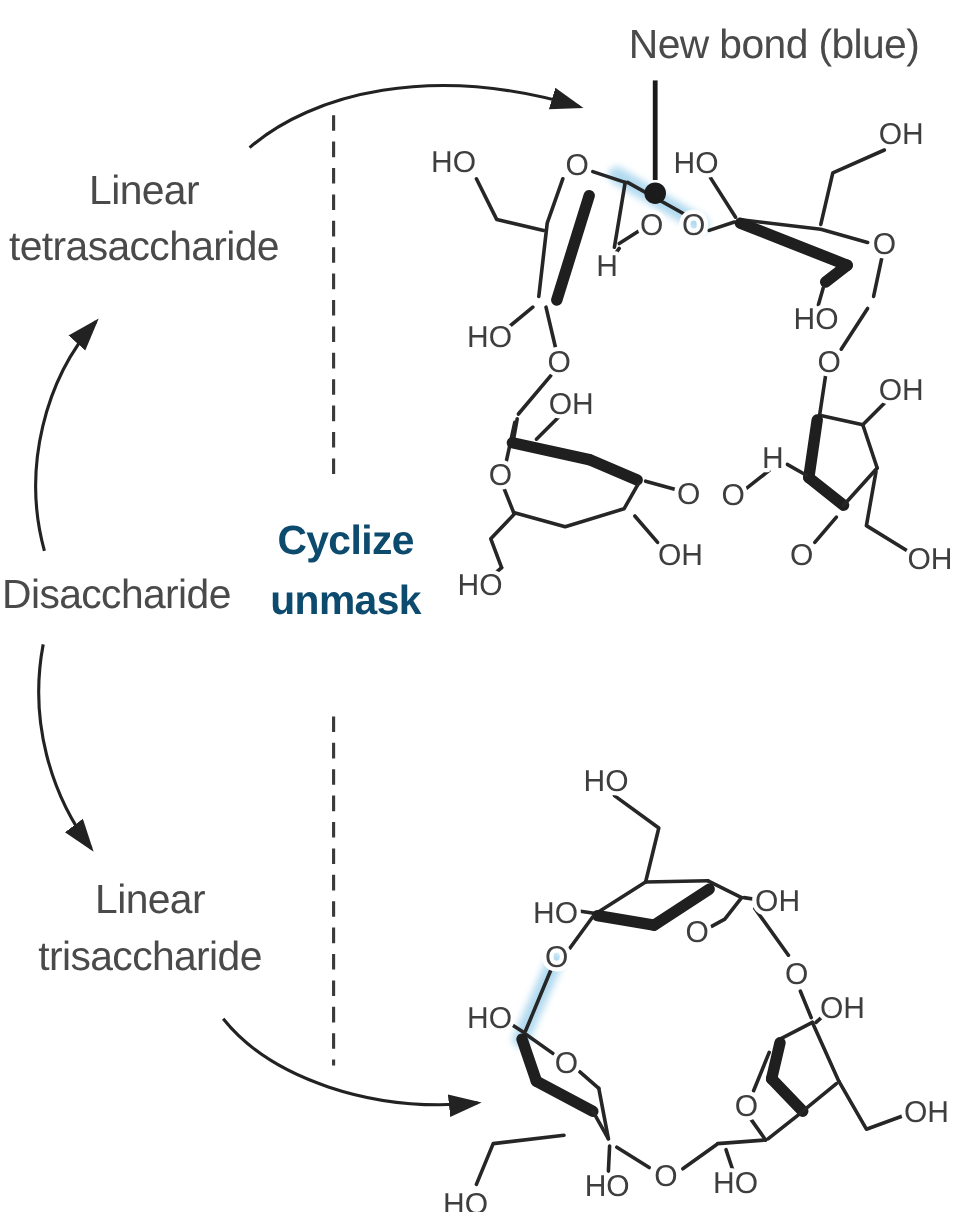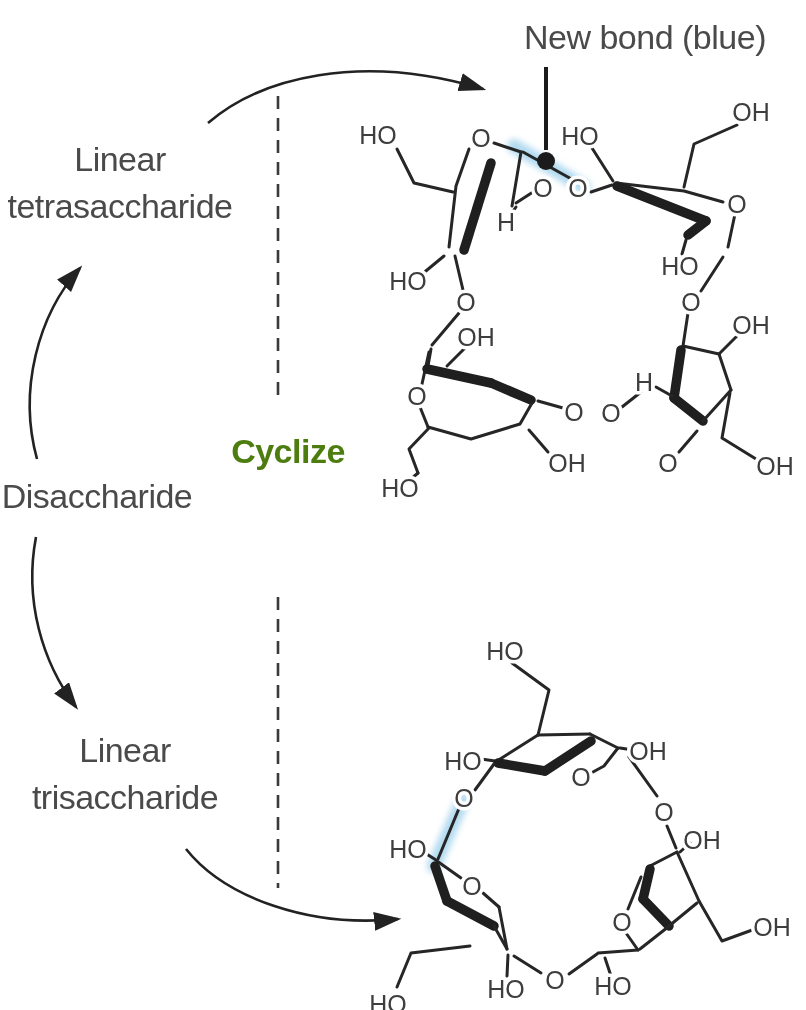--- a/index.html
+++ b/index.html
@@ -2,21 +2,21 @@
 <html><head>
 <meta charset="utf-8">
 <style>
   html,body{margin:0;padding:0;background:#fff;}
   #figure{position:relative;width:806px;height:1010px;background:#fff;overflow:hidden;
           font-family:"Liberation Sans",sans-serif;}
   #scene{position:absolute;left:0;top:0;}
   .caption{position:absolute;color:#4a4a4a;font-size:34px;line-height:47px;text-align:center;
            letter-spacing:-0.5px;white-space:nowrap;}
   .caption div{white-space:nowrap;}
-  .caption.bold{color:#4d7c0f;font-weight:bold;line-height:50px;}
+  .caption.bold{color:#0c4a6e;font-weight:bold;line-height:50px;}
   
   .bond{stroke:#262626;stroke-width:3;fill:none;stroke-linecap:round;stroke-linejoin:round;}
   .bold-bond{stroke:#1f1f1f;stroke-width:9.5;fill:none;stroke-linecap:round;stroke-linejoin:round;}
   .glow{stroke:#a9d6ee;stroke-width:14;fill:none;stroke-linecap:round;opacity:0.9;}
   .dash{stroke:#3a3a3a;stroke-width:2.6;stroke-dasharray:13 9;fill:none;}
   .arrow{stroke:#222;stroke-width:2.6;fill:none;}
   .atom{font-family:"Liberation Sans",sans-serif;font-size:25px;fill:#3e3e3e;
         text-anchor:middle;dominant-baseline:central;paint-order:stroke;
         stroke:#fff;stroke-width:7px;stroke-linejoin:round;}
   .pointer{stroke:#1b1b1b;stroke-width:4;fill:none;}
@@ -199,15 +199,16 @@
 
   <div class="caption" style="left:-53px;top:473px;width:300px;">Disaccharide</div>
 
   <div class="caption" style="left:-25px;top:727px;width:300px;">
     <div>Linear</div>
     <div>trisaccharide</div>
   </div>
 
   <div class="caption bold" style="left:188px;top:426px;width:200px;">
     <div>Cyclize</div>
+    <div>unmask</div>
   </div>
 
 </div>
 
 </body></html>

